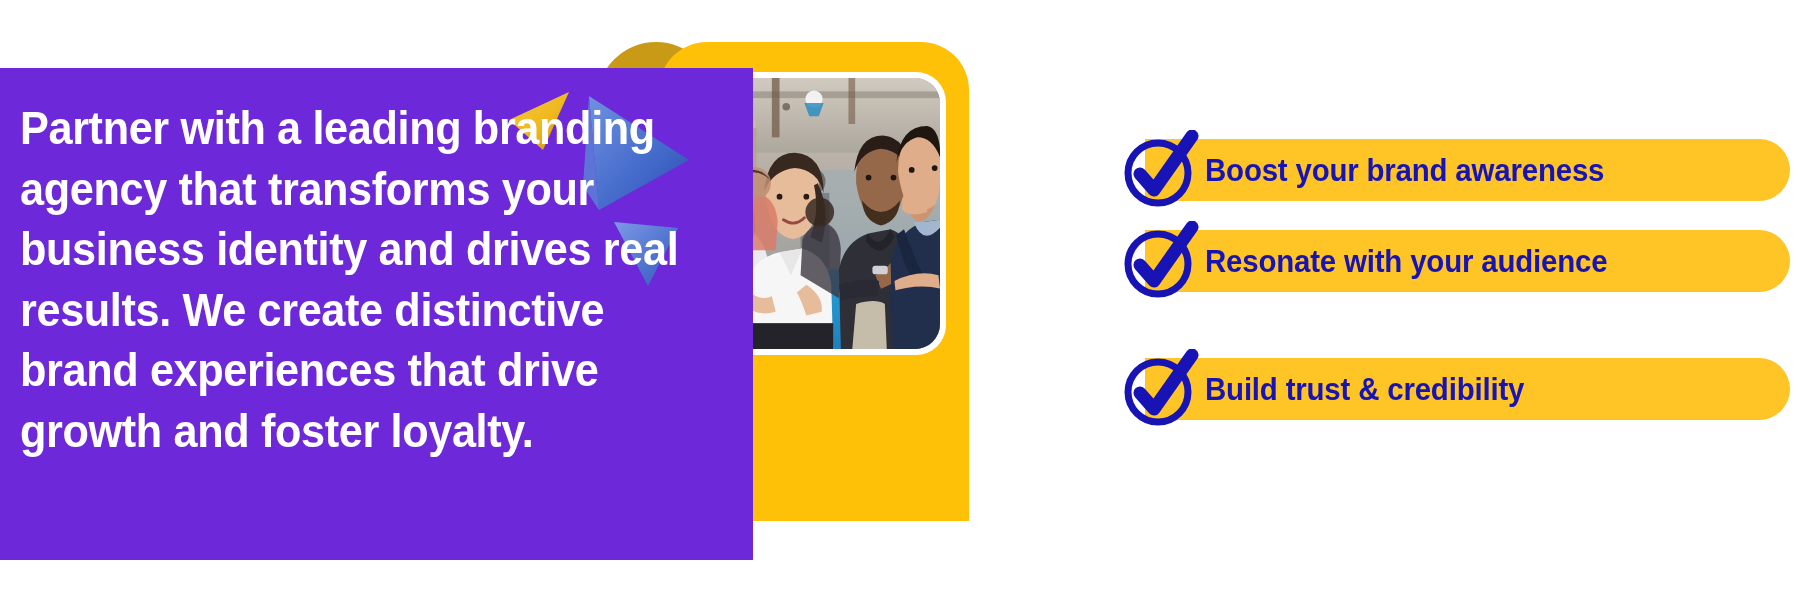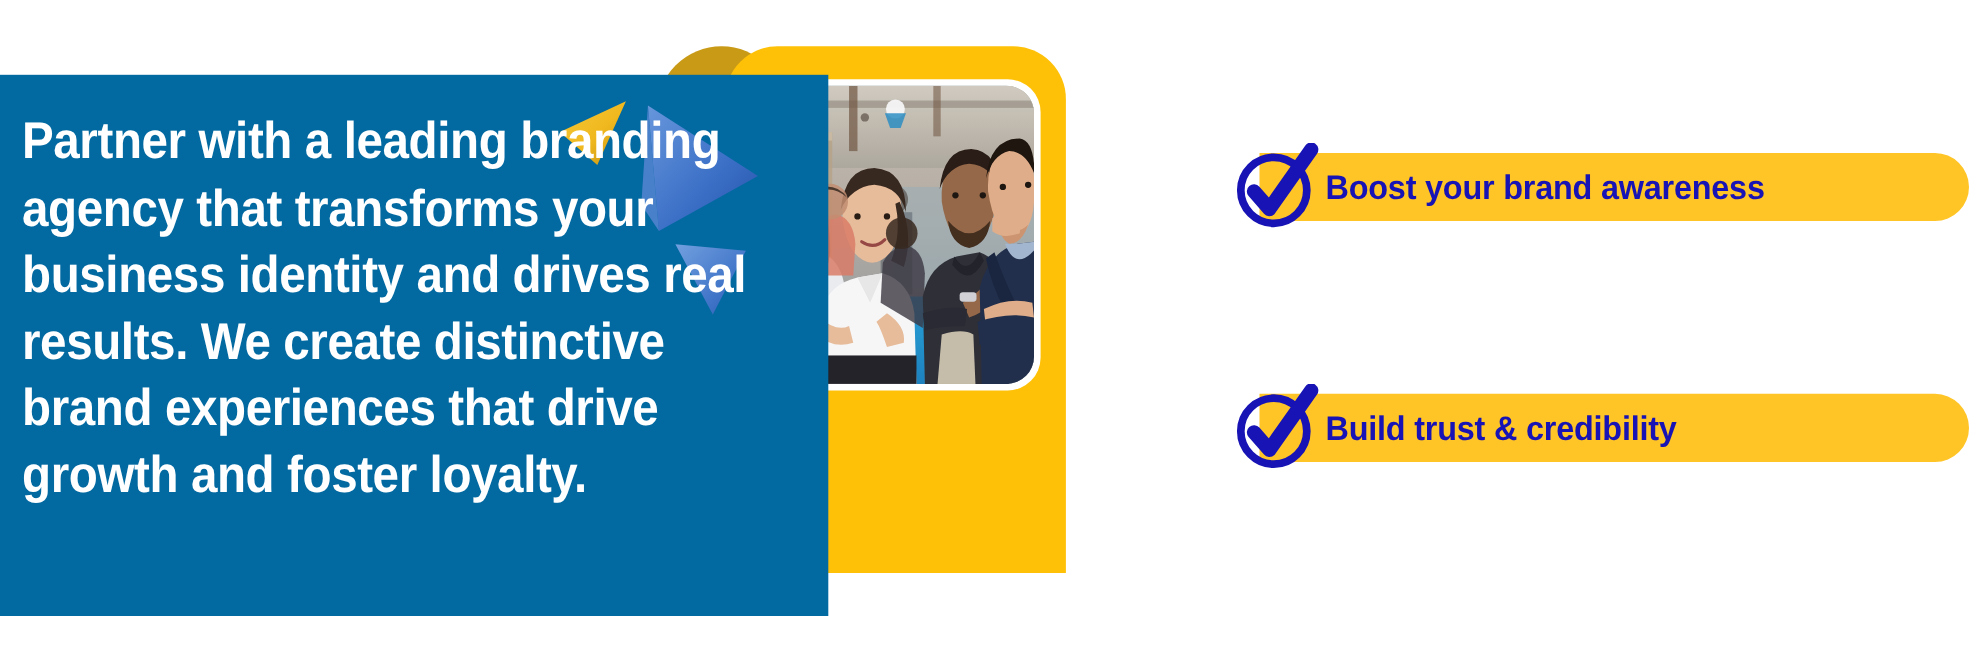--- a/index.html
+++ b/index.html
@@ -7,21 +7,21 @@
     width:1800px; height:600px;
     background:#ffffff;
     font-family:"Liberation Sans", sans-serif;
     overflow:hidden;
   }
   .stage { position:relative; width:1800px; height:600px; background:#fff; }
 
   
   .blue-panel {
     position:absolute; left:0; top:68px; width:753px; height:492px;
-    background:#0369a1; overflow:hidden; z-index:4;
+    background:#6d28d9; overflow:hidden; z-index:4;
   }
   .headline {
     position:absolute; left:20px; top:30px; width:716px;
     color:#ffffff;
     font-family:"Liberation Sans", sans-serif;
     font-weight:700;
     font-size:47px;
     line-height:60.5px;
     letter-spacing:-0.4px;
     transform:scaleX(0.92);
@@ -239,28 +239,39 @@
         <span class="pill-label">Boost your brand awareness</span>
       </div>
       <span class="check-icon">
         <svg width="80" height="80" viewBox="0 0 80 80">
           <circle cx="38" cy="43" r="30" fill="none" stroke="#1713b4" stroke-width="7"></circle>
           <path d="M20 44 L34 60 L72 6" fill="none" stroke="#1713b4" stroke-width="13" stroke-linecap="round" stroke-linejoin="round"></path>
         </svg>
       </span>
     </div>
 
-
-    <div class="check-row" style="left:1120px; top:326px; width:650px;margin-top:32px;">
+    <div class="check-row" style="left:1120px; top:230px; width:650px;">
       <div class="pill" style="width:645px;">
-        <span class="pill-label">Build trust &amp; credibility</span>
+        <span class="pill-label">Resonate with your audience</span>
       </div>
       <span class="check-icon">
         <svg width="80" height="80" viewBox="0 0 80 80">
           <circle cx="38" cy="43" r="30" fill="none" stroke="#1713b4" stroke-width="7"></circle>
           <path d="M20 44 L34 60 L72 6" fill="none" stroke="#1713b4" stroke-width="13" stroke-linecap="round" stroke-linejoin="round"></path>
         </svg>
       </span>
     </div>
 
+    <div class="check-row" style="left:1120px; top:326px; width:650px;margin-top:32px;">
+      <div class="pill" style="width:645px;">
+        <span class="pill-label">Build trust &amp; credibility</span>
+      </div>
+      <span class="check-icon">
+        <svg width="80" height="80" viewBox="0 0 80 80">
+          <circle cx="38" cy="43" r="30" fill="none" stroke="#1713b4" stroke-width="7"></circle>
+          <path d="M20 44 L34 60 L72 6" fill="none" stroke="#1713b4" stroke-width="13" stroke-linecap="round" stroke-linejoin="round"></path>
+        </svg>
+      </span>
+    </div>
+
   </div>
 
 </div>
 
 </body></html>

